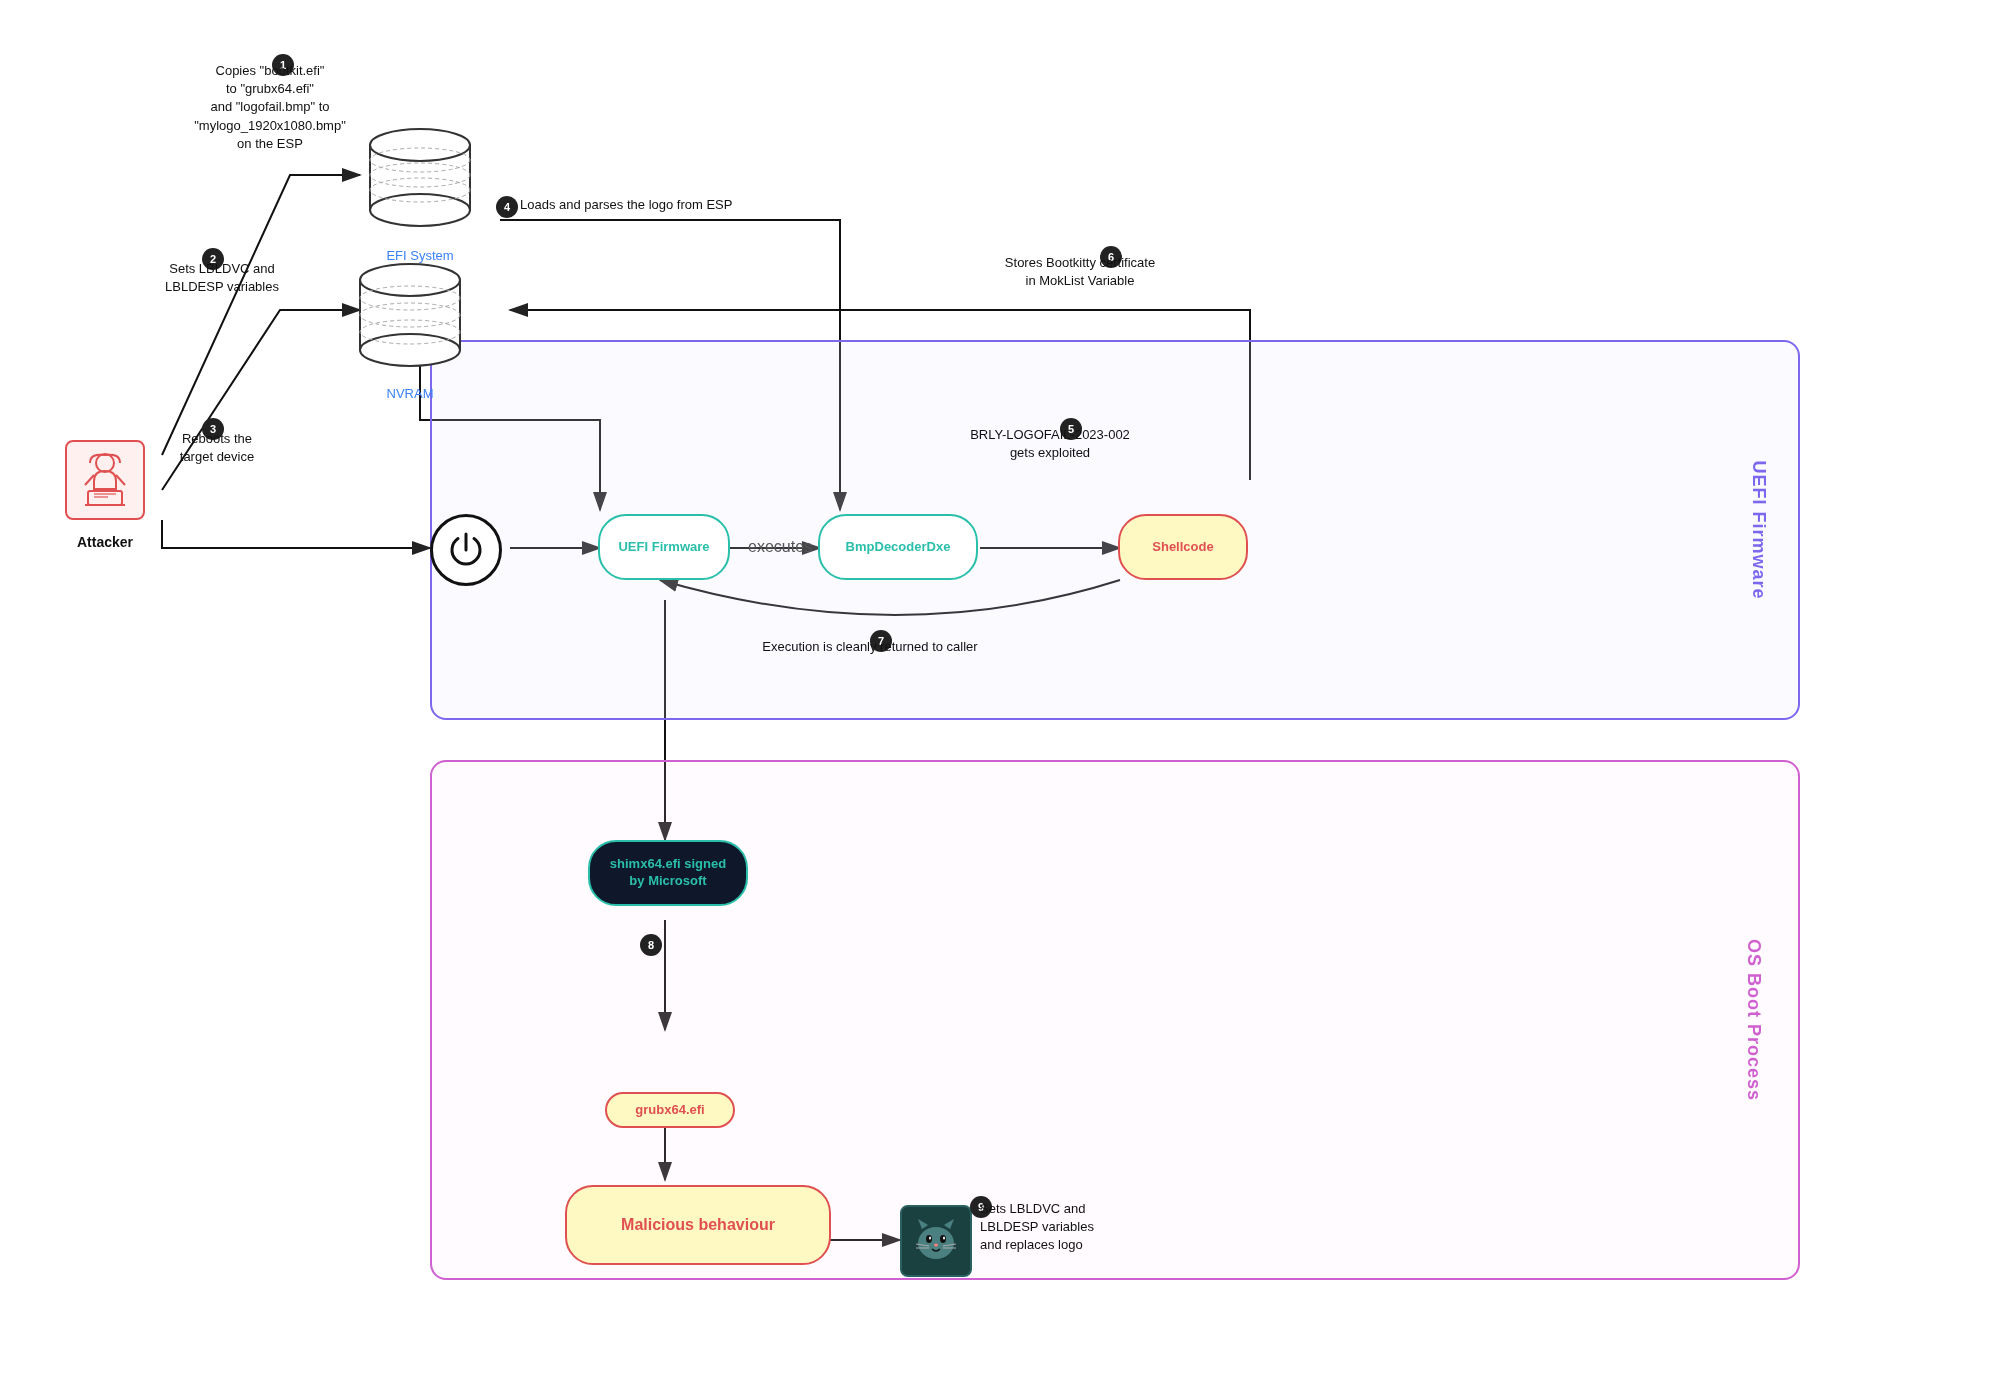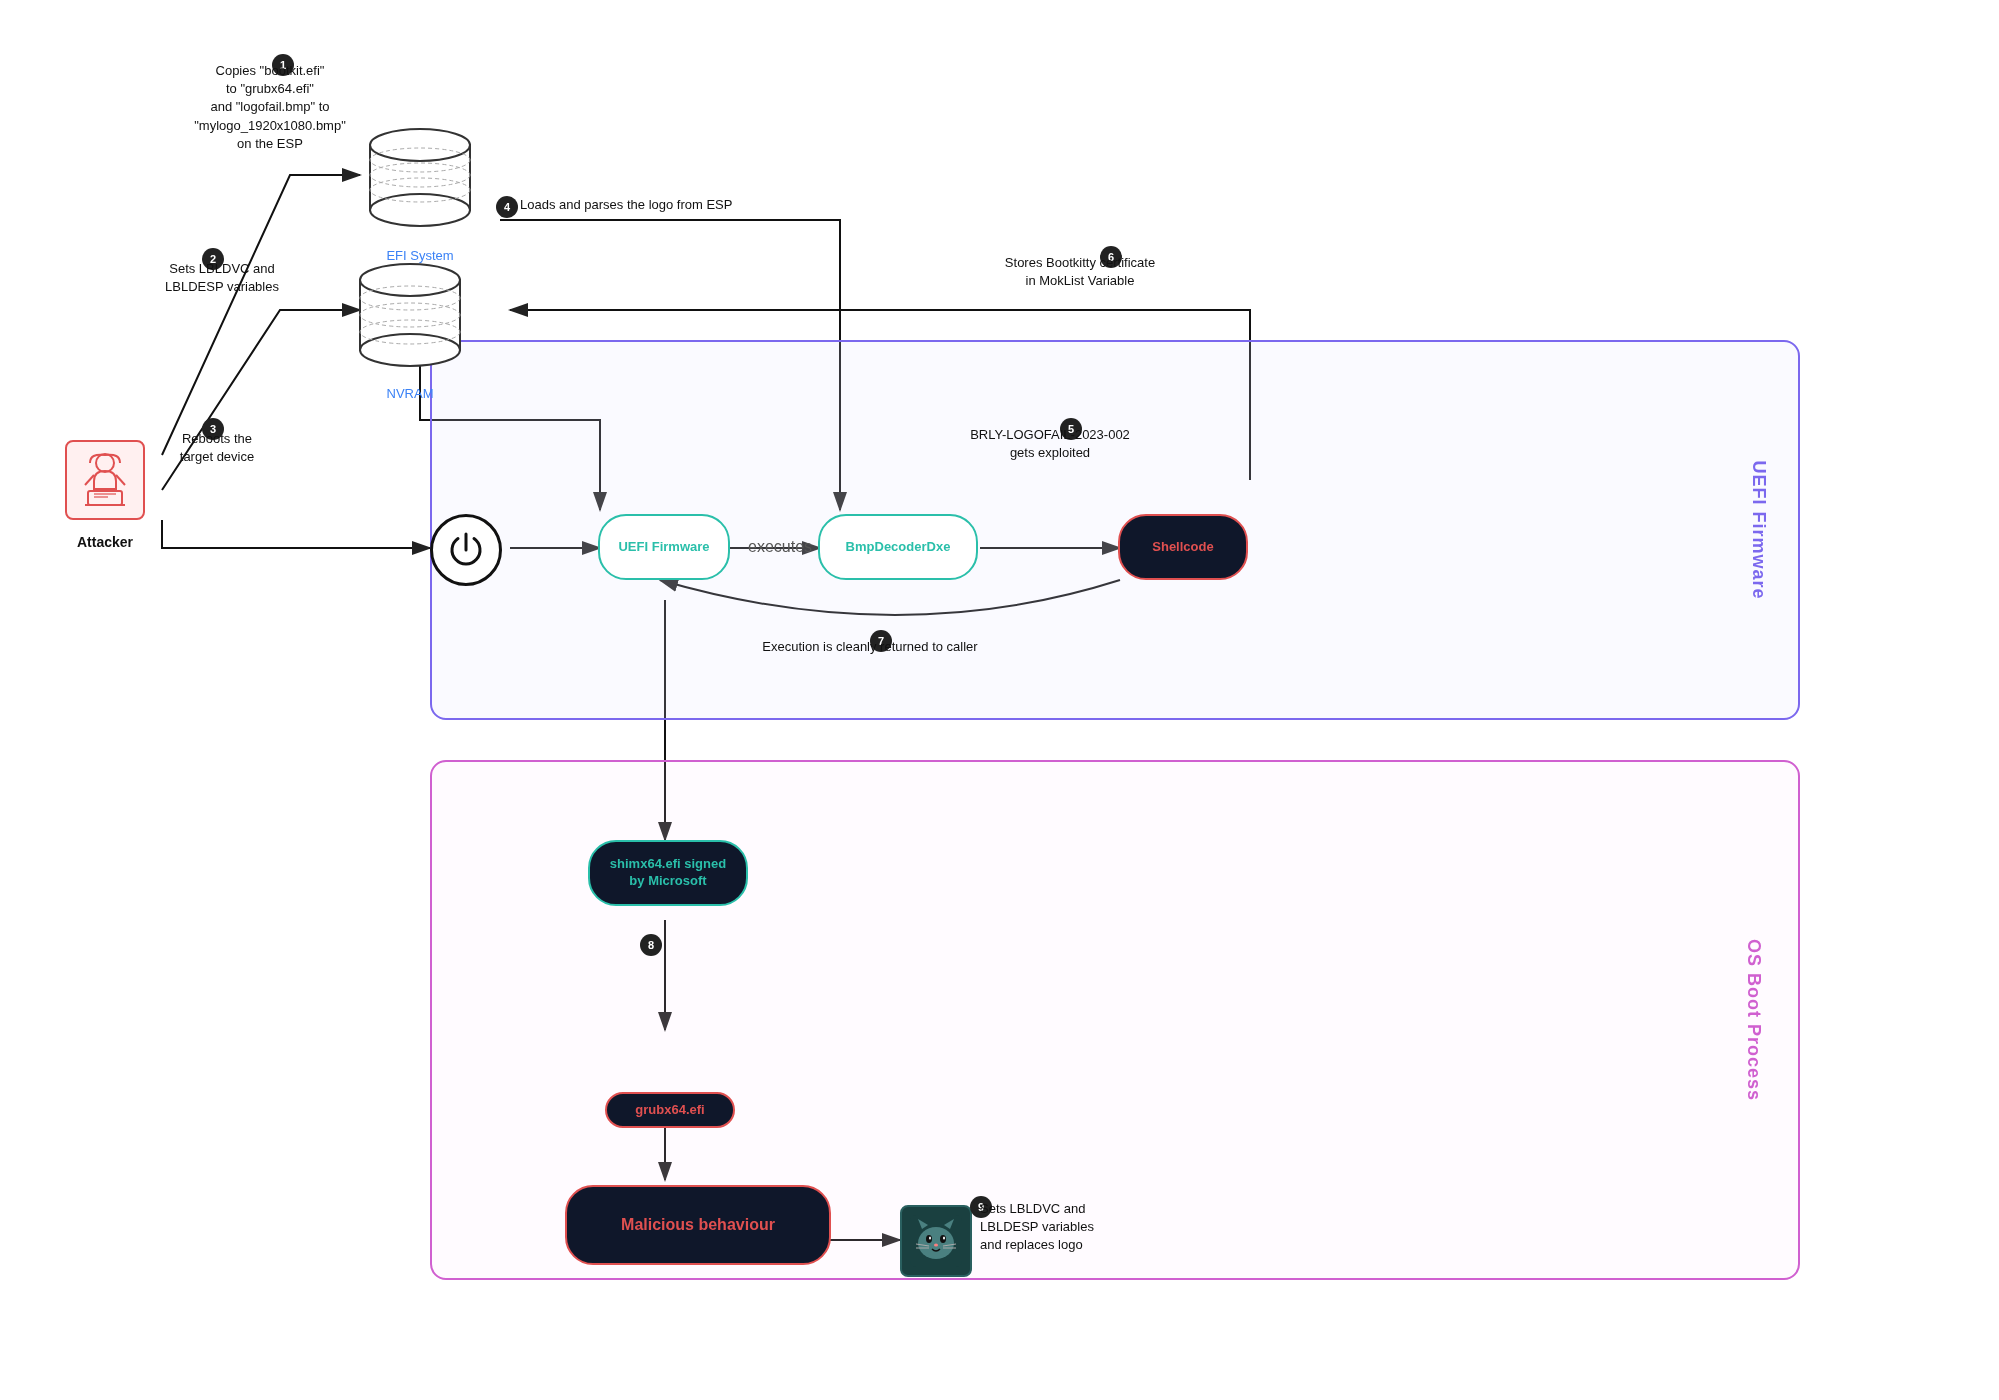--- a/index.html
+++ b/index.html
@@ -131,21 +131,21 @@
       line-height: 1.3;
     }
     .rr-teal {
       border-color: #2abfaa;
       color: #2abfaa;
       background: #fff;
     }
     .rr-red {
       border-color: #e05050;
       color: #e05050;
-      background: #0f172a;
+      background: #fef9c3;
     }
 
     
     .step-circle {
       position: absolute;
       width: 22px;
       height: 22px;
       border-radius: 50%;
       background: #222;
       color: #fff;

